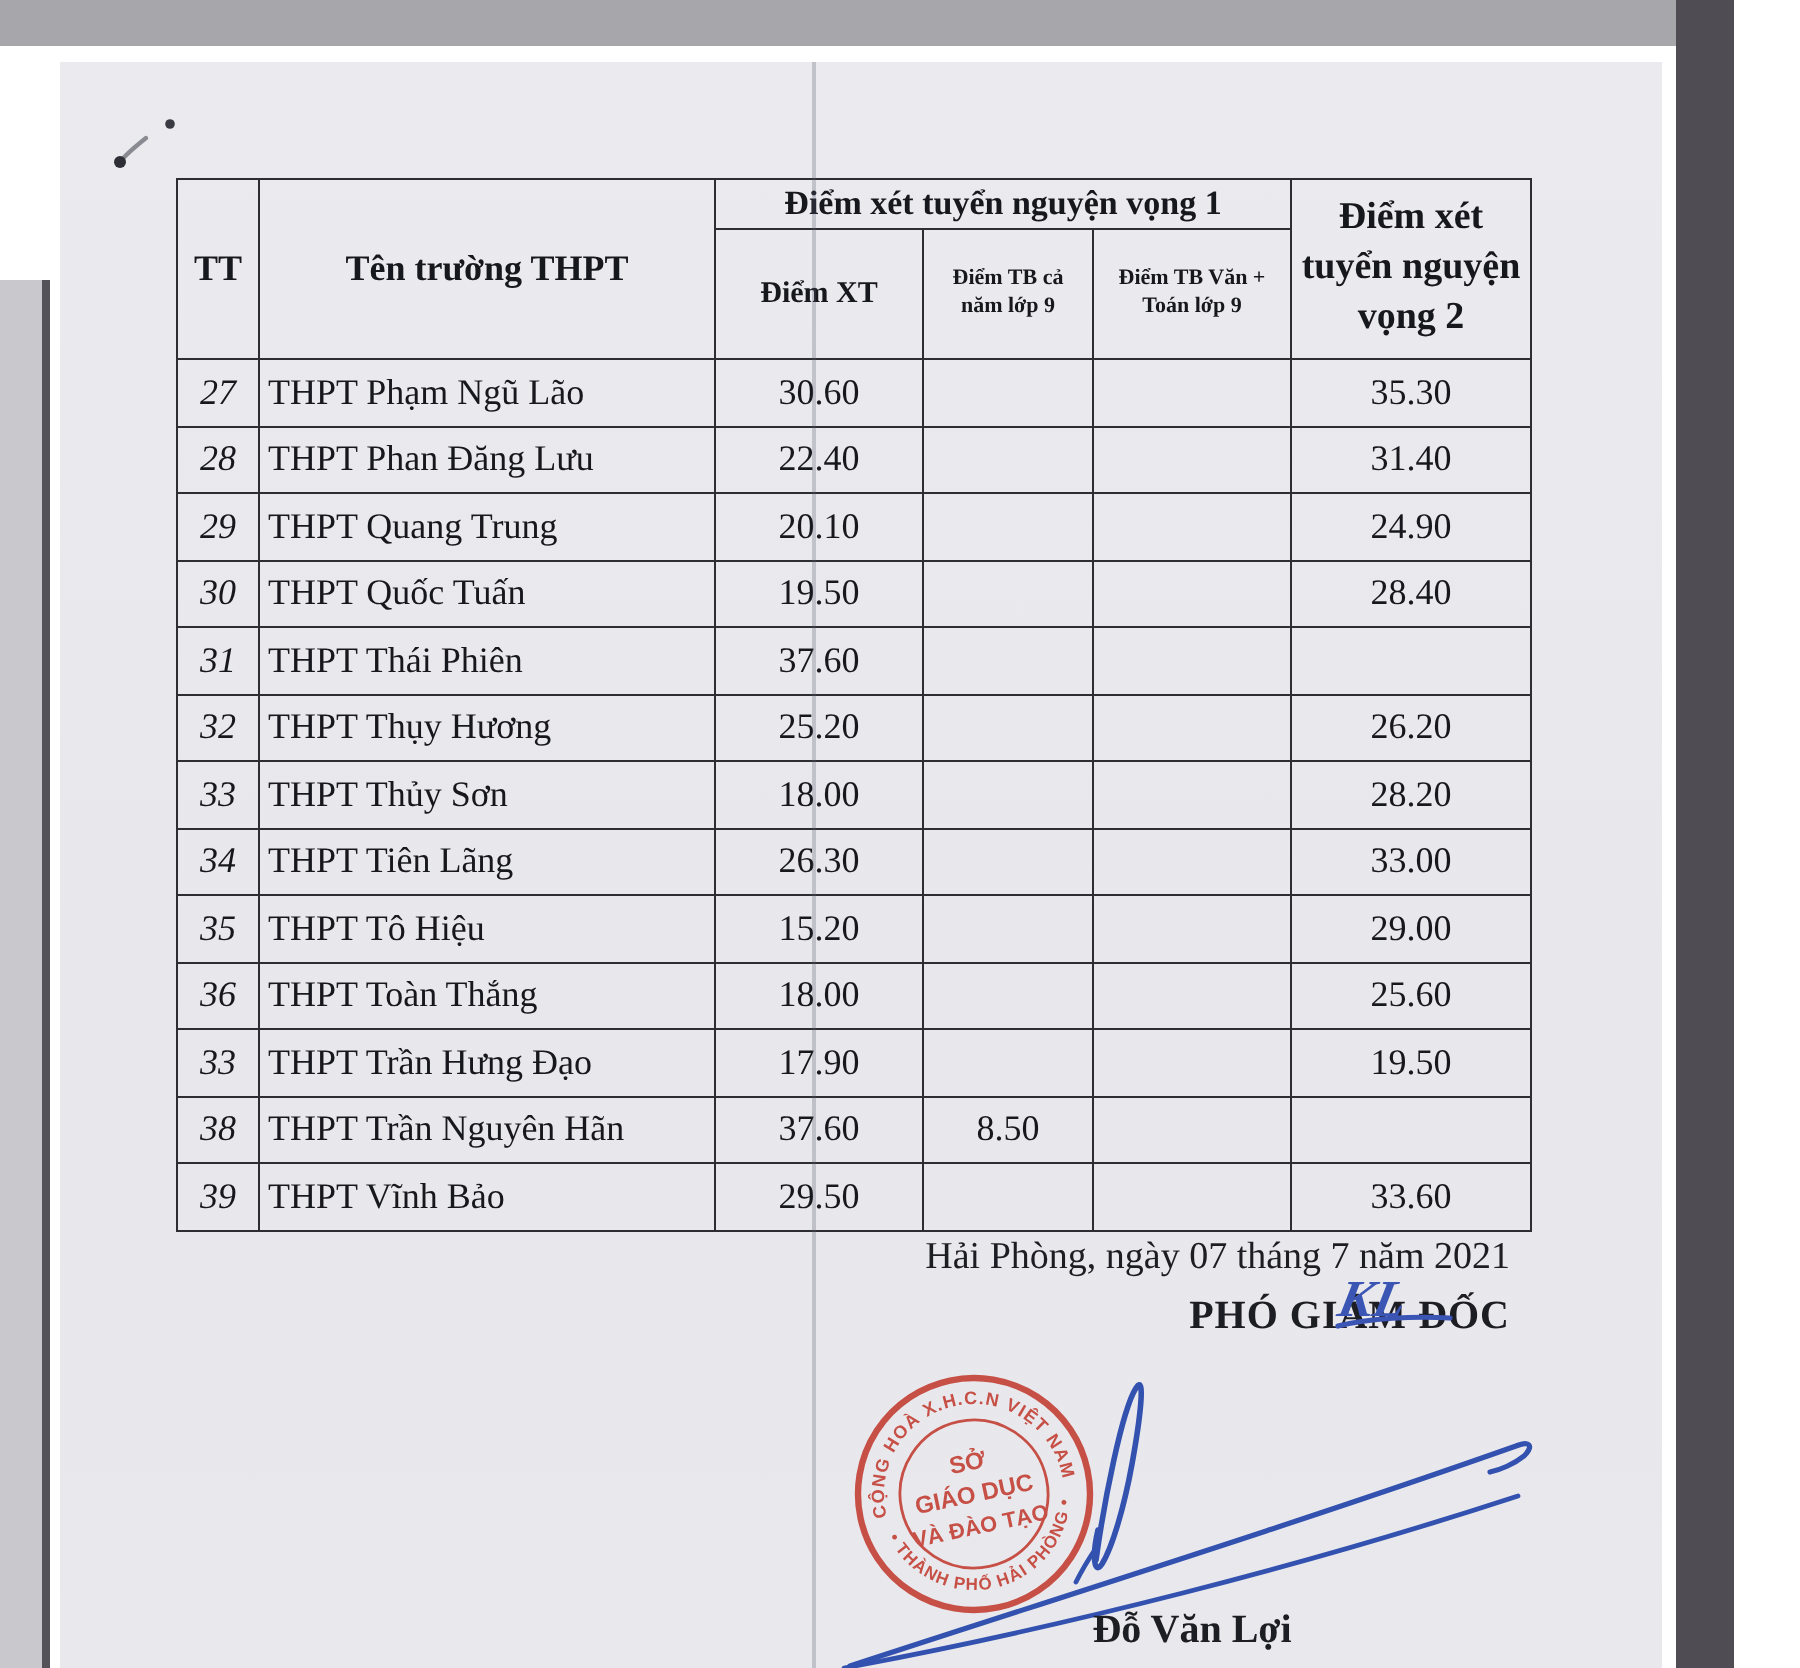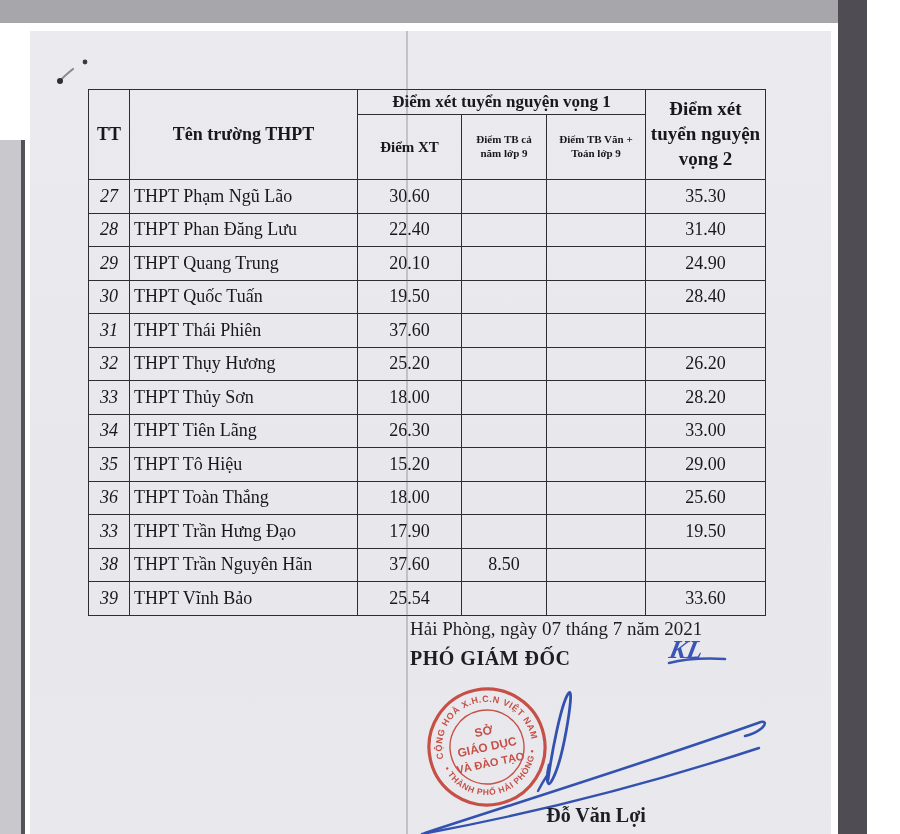--- a/index.html
+++ b/index.html
@@ -28,21 +28,21 @@
   .h-sub{height:65px;}
   .h-main{font-size:18px;}
   .h-xt{font-size:15px;}
   .h-small{font-size:11px;line-height:1.25;}
   .h-nv2{font-size:19px;line-height:1.3;}
   #score-table td{height:32.5px;font-size:18px;}
   td.c-tt{text-align:center;font-size:17px;font-style:italic;}
   td.c-school{text-align:left;padding-left:9px;font-size:19px;}
   td.c-num{text-align:center;margin-top:29px;}
   
-  .sign-line{left:380px;width:345px;text-align:left;z-index:3;}
+  .sign-line{left:380px;width:345px;text-align:right;z-index:3;}
   #date-line{top:587px;font-size:19px;}
   #kt-line{top:610px;font-size:20px;font-weight:bold;letter-spacing:.5px;}
   #pho-line{top:616px;font-size:20px;font-weight:bold;letter-spacing:.5px;}
   #signer-name{left:426px;top:773px;width:280px;text-align:center;font-size:20px;font-weight:bold;z-index:6;}
   #initials-box{left:633px;top:603px;width:72px;height:36px;z-index:4;}
   #stamp-sig-box{left:350px;top:600px;width:410px;height:203px;z-index:4;}
   #pen-mark-box{left:10px;top:10px;width:70px;height:55px;z-index:2;}
 </style>
 </head>
 <body>
@@ -177,21 +177,21 @@
             <td class="c-tt">38</td>
             <td class="c-school">THPT Trần Nguyên Hãn</td>
             <td class="c-num">37.60</td>
             <td class="c-num">8.50</td>
             <td class="c-num"></td>
             <td class="c-num"></td>
           </tr>
           <tr>
             <td class="c-tt">39</td>
             <td class="c-school">THPT Vĩnh Bảo</td>
-            <td class="c-num">25.54</td>
+            <td class="c-num">29.50</td>
             <td class="c-num"></td>
             <td class="c-num"></td>
             <td class="c-num">33.60</td>
           </tr>
         </tbody>
     </table>
 
     <div id="crease" class="abs"></div>
 
     <div id="date-line" class="abs sign-line">Hải Phòng, ngày 07 tháng 7 năm 2021</div>

